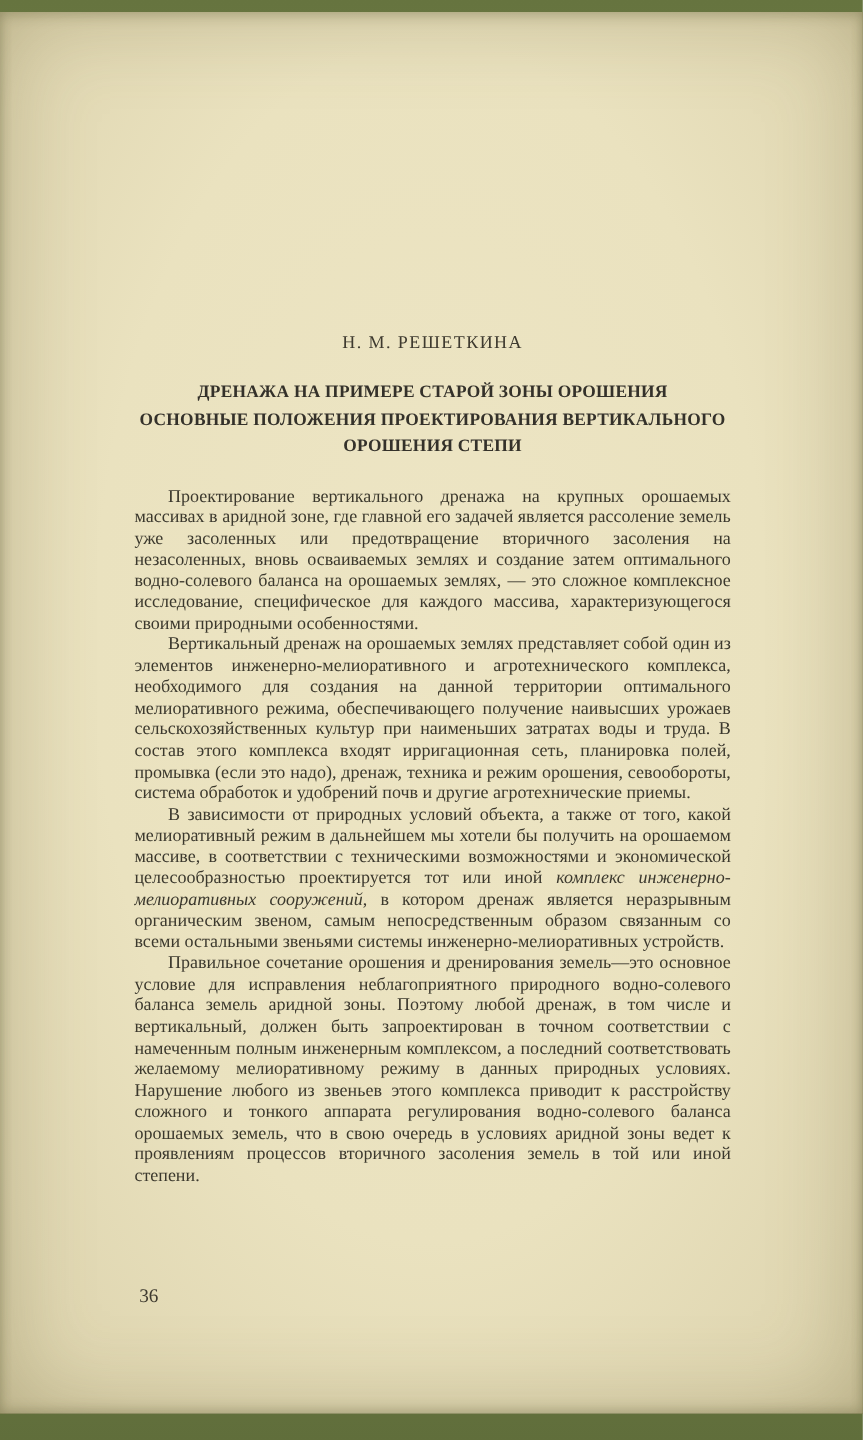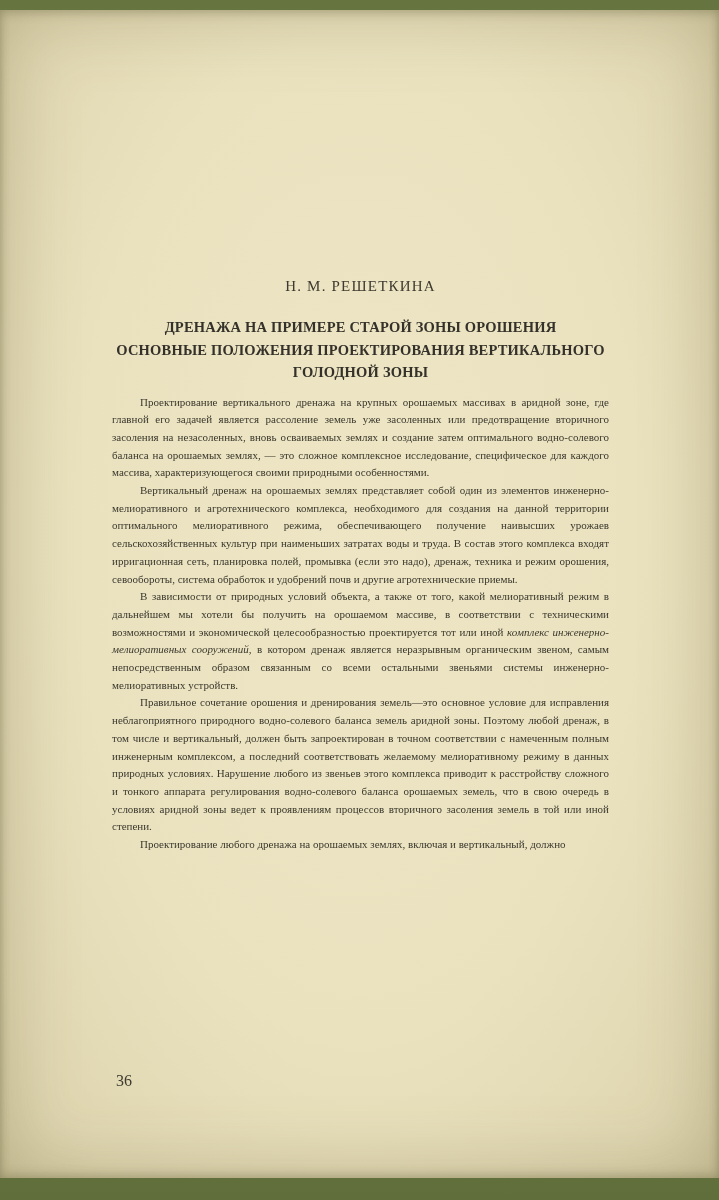--- a/index.html
+++ b/index.html
@@ -39,22 +39,22 @@
     text-align: center;
     font-family: "Liberation Sans", sans-serif;
     font-weight: bold;
     font-size: 14.5px;
     line-height: 22.5px;
     letter-spacing: 0.2px;
     color: #34312a;
   }
   .title-line { display: block; }
   .body-text {
-    margin-top: 10px;
-    font-size: 11px;
+    margin-top: 22px;
+    font-size: 15px;
     line-height: 17.7px;
     text-align: justify;
     color: #3b382d;
   }
   .body-text p { text-indent: 28px; }
   .body-text .em { font-style: italic; }
   .page-number {
     position: absolute;
     left: 116px;
     top: 1062px;
@@ -66,27 +66,26 @@
 <body>
 
 <div class="paper">
   <div class="content">
 
     <div class="author">Н. М. РЕШЕТКИНА</div>
 
     <h1 class="title">
       <span class="title-line">ДРЕНАЖА НА ПРИМЕРЕ СТАРОЙ ЗОНЫ ОРОШЕНИЯ</span>
       <span class="title-line">ОСНОВНЫЕ ПОЛОЖЕНИЯ ПРОЕКТИРОВАНИЯ ВЕРТИКАЛЬНОГО</span>
-      <span class="title-line">ГОЛОДНОЙ ЗОНЫ</span>
+      <span class="title-line">ОРОШЕНИЯ СТЕПИ</span>
     </h1>
 
     <div class="body-text">
       <p>Проектирование вертикального дренажа на крупных орошаемых массивах в аридной зоне, где главной его задачей является рассоление земель уже засоленных или предотвращение вторичного засоления на незасоленных, вновь осваиваемых землях и создание затем оптимального водно-солевого баланса на орошаемых землях, — это сложное комплексное исследование, специфическое для каждого массива, характеризующегося своими природными особенностями.</p>
       <p>Вертикальный дренаж на орошаемых землях представляет собой один из элементов инженерно-мелиоративного и агротехнического комплекса, необходимого для создания на данной территории оптимального мелиоративного режима, обеспечивающего получение наивысших урожаев сельскохозяйственных культур при наименьших затратах воды и труда. В состав этого комплекса входят ирригационная сеть, планировка полей, промывка (если это надо), дренаж, техника и режим орошения, севообороты, система обработок и удобрений почв и другие агротехнические приемы.</p>
       <p><span>В зависимости от природных условий объекта, а также от того, какой мелиоративный режим в дальнейшем мы хотели бы получить на орошаемом массиве, в соответствии с техническими возможностями и экономической целесообразностью проектируется тот или иной </span><span class="em">комплекс инженерно-мелиоративных сооружений</span><span>, в котором дренаж является неразрывным органическим звеном, самым непосредственным образом связанным со всеми остальными звеньями системы инженерно-мелиоративных устройств.</span></p>
       <p>Правильное сочетание орошения и дренирования земель—это основное условие для исправления неблагоприятного природного водно-солевого баланса земель аридной зоны. Поэтому любой дренаж, в том числе и вертикальный, должен быть запроектирован в точном соответствии с намеченным полным инженерным комплексом, а последний соответствовать желаемому мелиоративному режиму в данных природных условиях. Нарушение любого из звеньев этого комплекса приводит к расстройству сложного и тонкого аппарата регулирования водно-солевого баланса орошаемых земель, что в свою очередь в условиях аридной зоны ведет к проявлениям процессов вторичного засоления земель в той или иной степени.</p>
-      <p>Проектирование любого дренажа на орошаемых землях, включая и вертикальный, должно</p>
     </div>
 
   </div>
 
   <div class="page-number">36</div>
 </div>
 
 </body></html>

